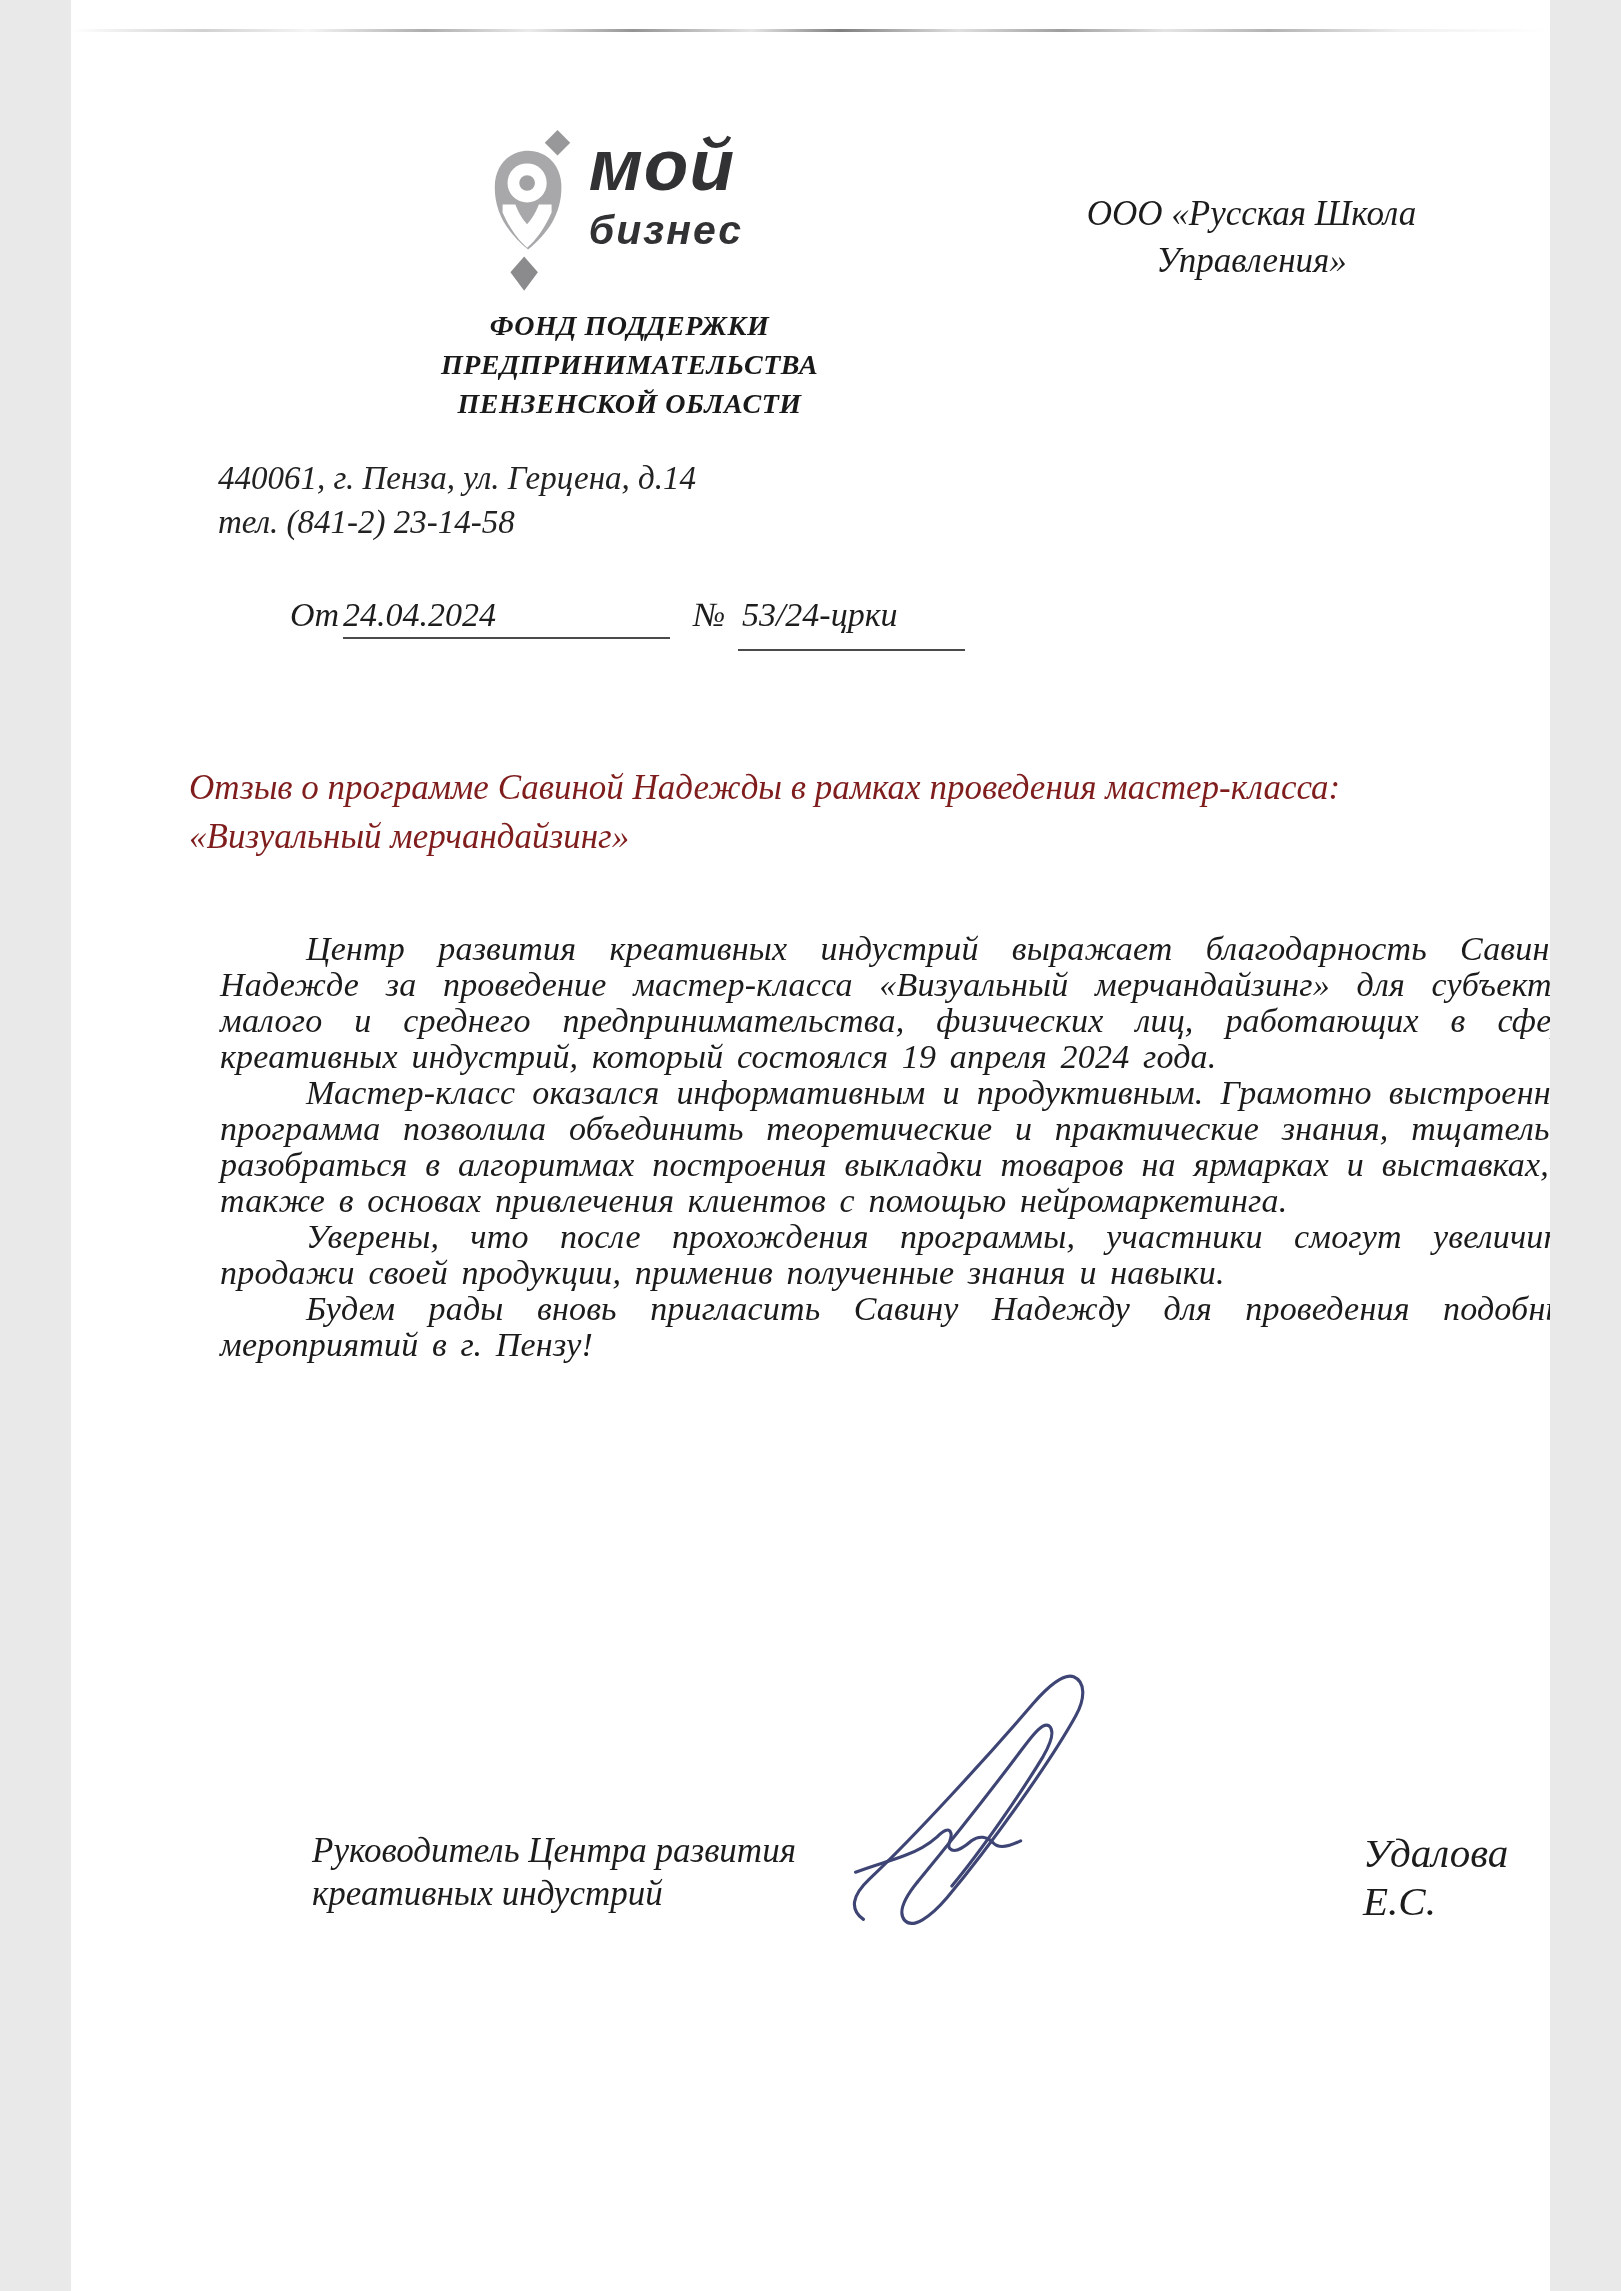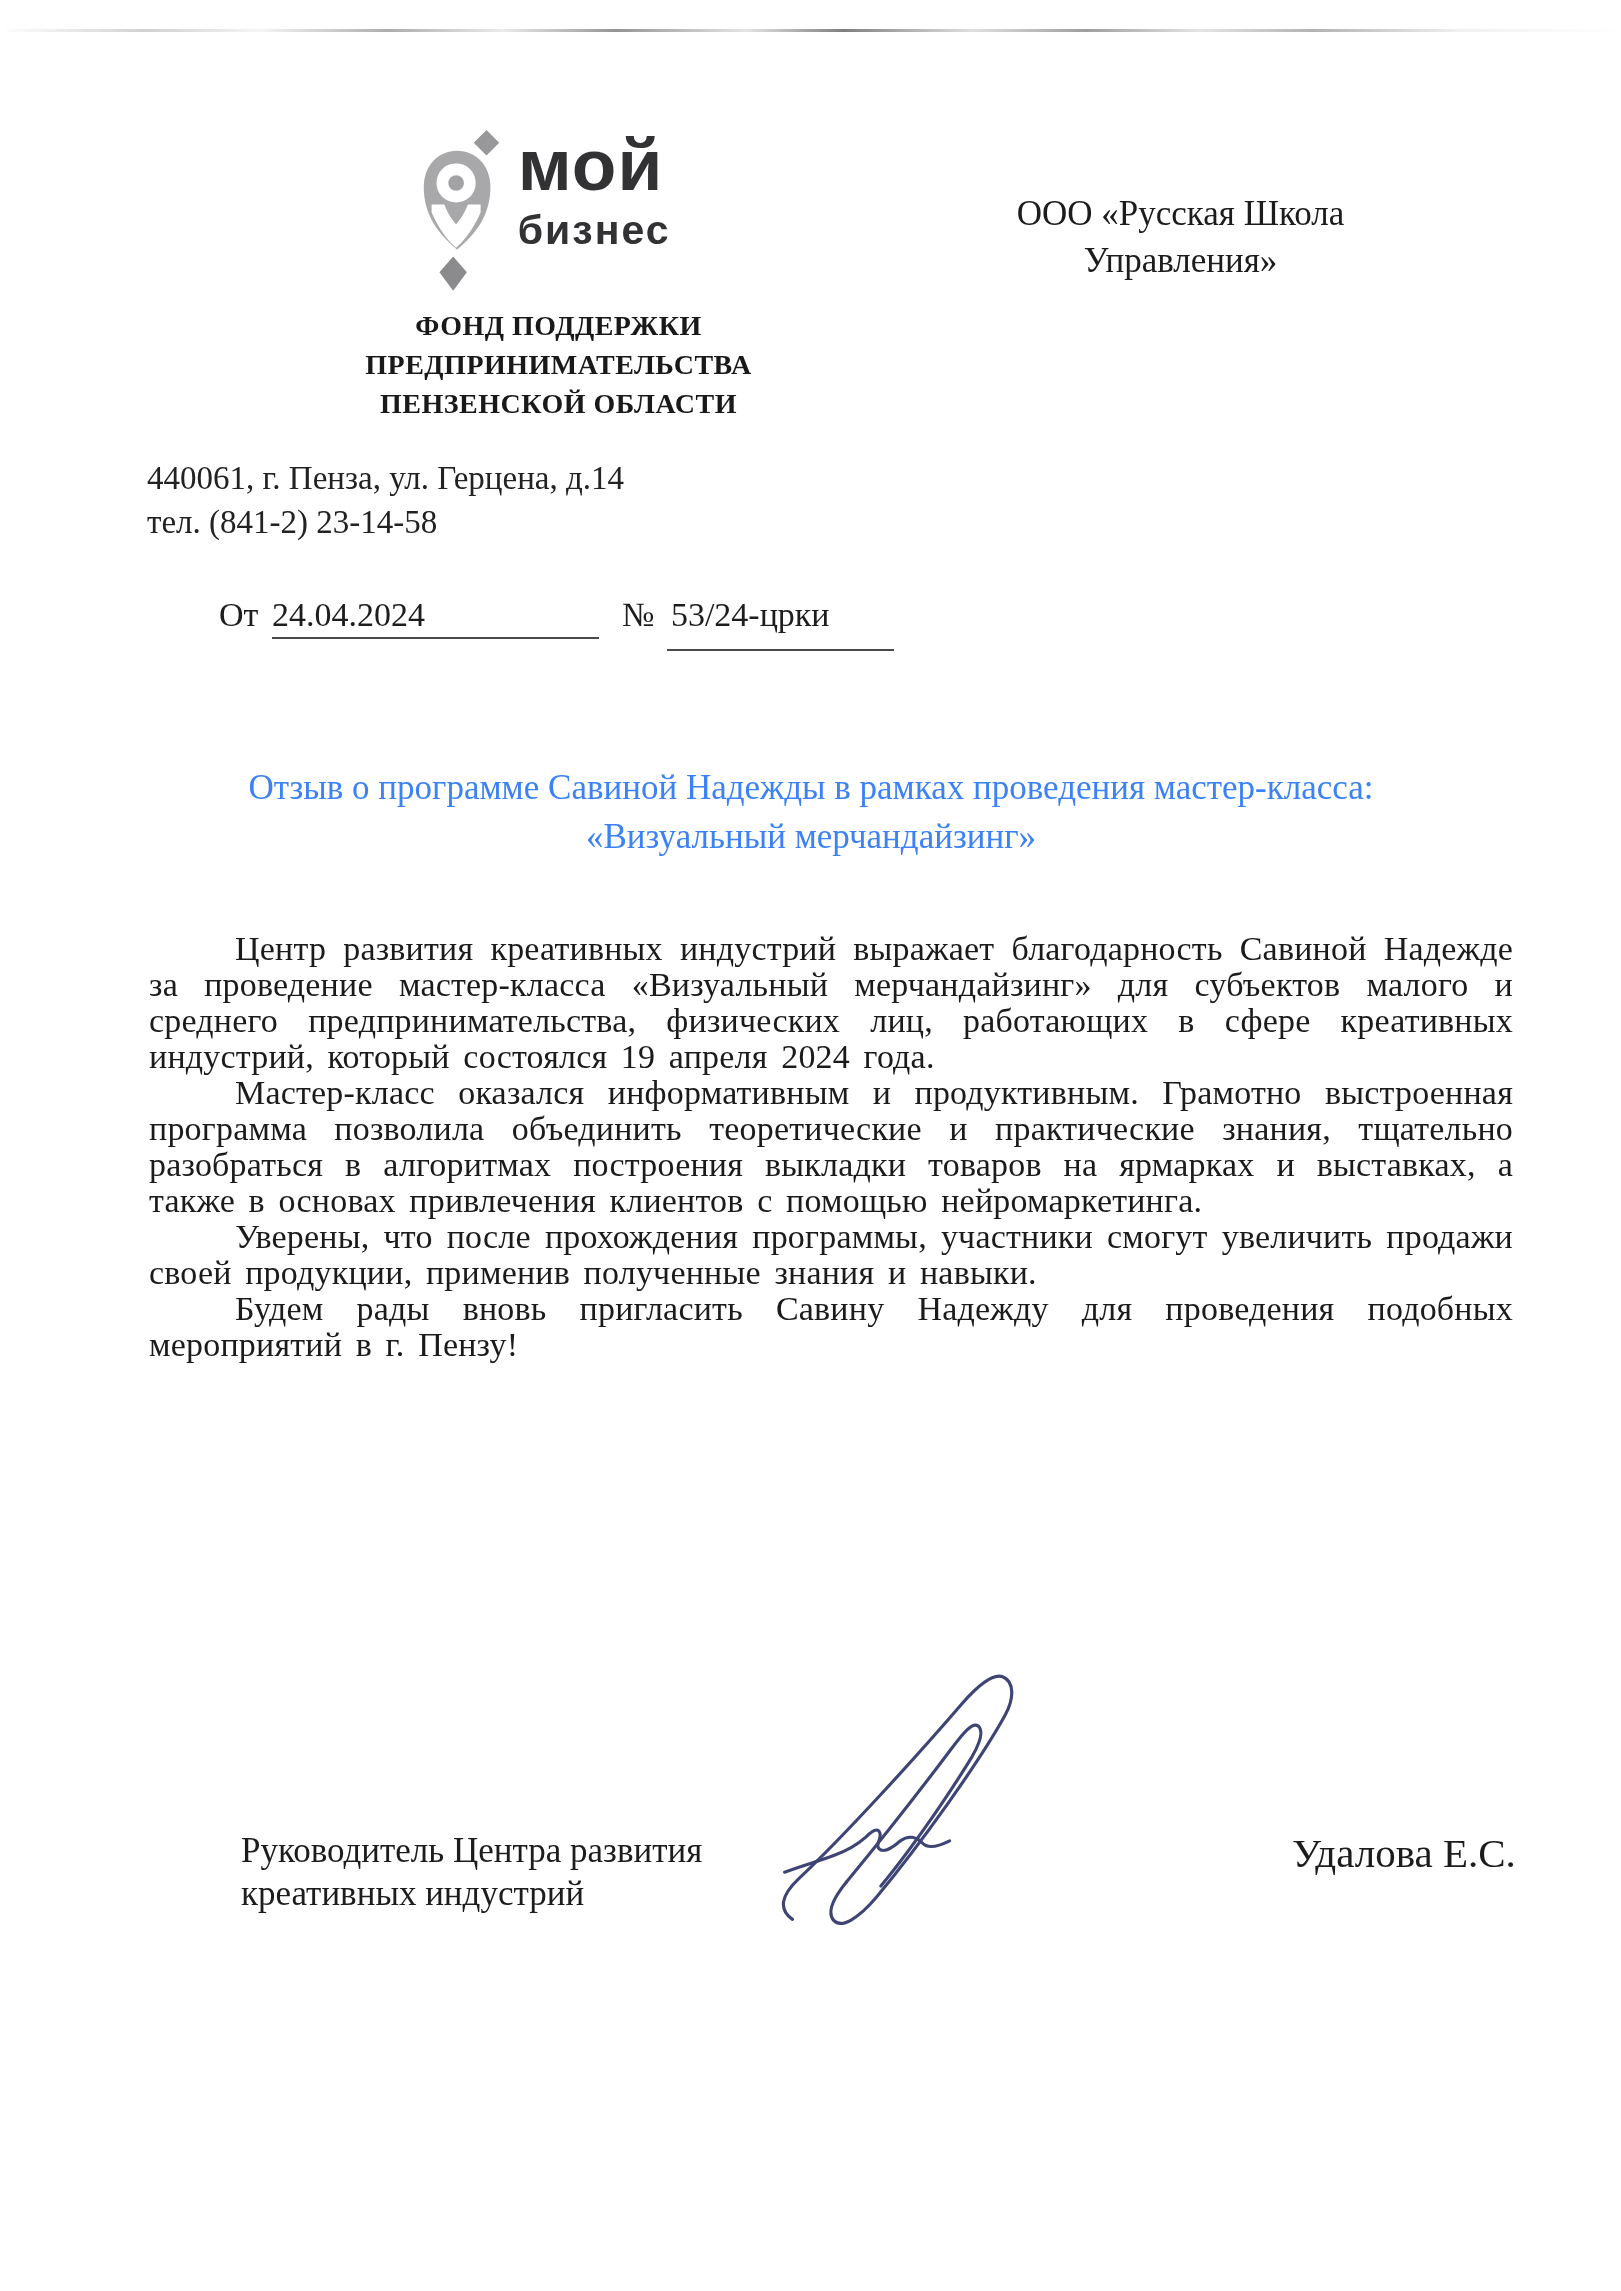--- a/index.html
+++ b/index.html
@@ -1,23 +1,24 @@
 <!DOCTYPE html>
 <html><head>
 <meta charset="utf-8">
 <style>
   html,body { margin:0; padding:0; background:#e9e9e9; }
   .page {
     position:relative;
-    width:1621px; height:2292px;
+    width:1479px; height:2292px;
     margin:0 auto;
     background:#ffffff;
     font-family:"Liberation Serif", serif;
     color:#1d1d1d;
     overflow:hidden;
+    font-style:italic;
   }
   
   .scan-line {
     position:absolute; left:0; top:29px; width:100%; height:2.9px;
     background:linear-gradient(to right,
       rgba(0,0,0,0) 0%, rgba(0,0,0,.18) 9%, rgba(0,0,0,.04) 16%,
       rgba(0,0,0,.32) 24%, rgba(0,0,0,.08) 31%, rgba(0,0,0,.42) 38%,
       rgba(0,0,0,.10) 46%, rgba(0,0,0,.50) 52%, rgba(0,0,0,.12) 60%,
       rgba(0,0,0,.38) 67%, rgba(0,0,0,.10) 74%, rgba(0,0,0,.30) 81%,
       rgba(0,0,0,.06) 90%, rgba(0,0,0,0) 100%);
@@ -55,21 +56,21 @@
   }
   .ref-no-label { left:622px; }
   .ref-number {
     position:absolute; left:667px; top:0; width:223px;
     border-bottom:2.9px solid #4a4a4a; padding-bottom:15px; padding-left:3.9px;
   }
 
   
   .doc-title {
     position:absolute; left:118px; top:763px; width:1386px;
-    text-align:center; font-size:35px; line-height:49px; color:#3b82f6;
+    text-align:left; font-size:35px; line-height:49px; color:#7f1d1d;
   }
 
   
   .body-text { position:absolute; left:149px; top:931px; width:1364px; }
   .body-text p {
     margin:0; text-indent:86px; text-align:justify;
     font-size:34px; line-height:36px;
     letter-spacing:0.2px; word-spacing:4.9px; color:#1b1b1b;
   }
 

